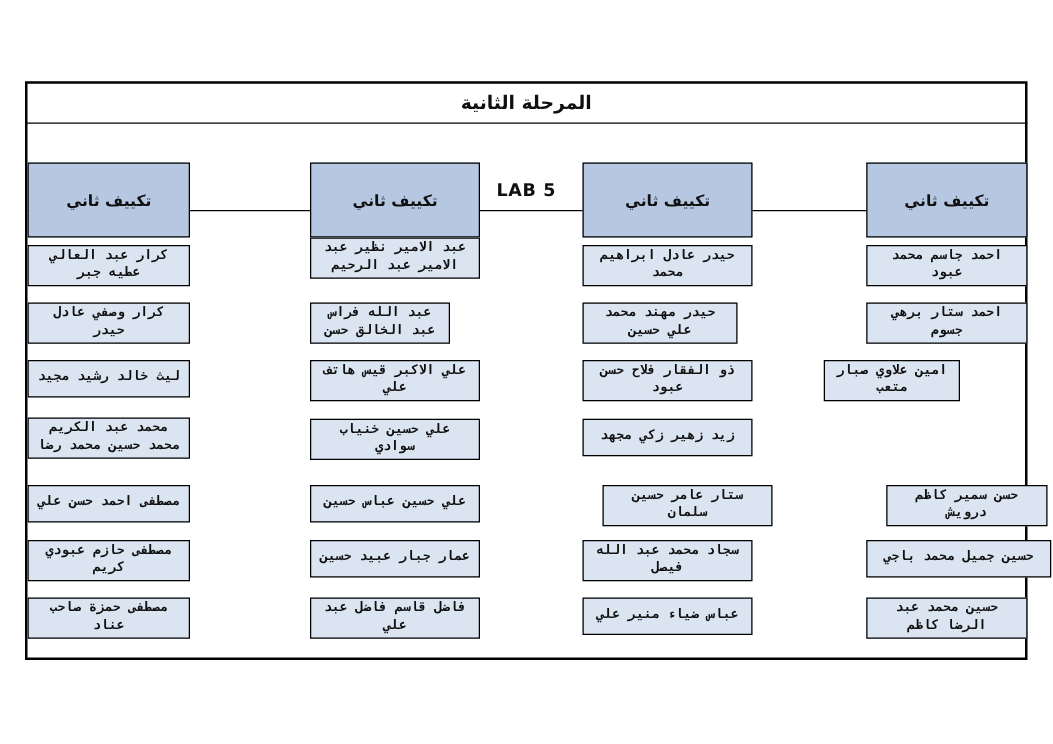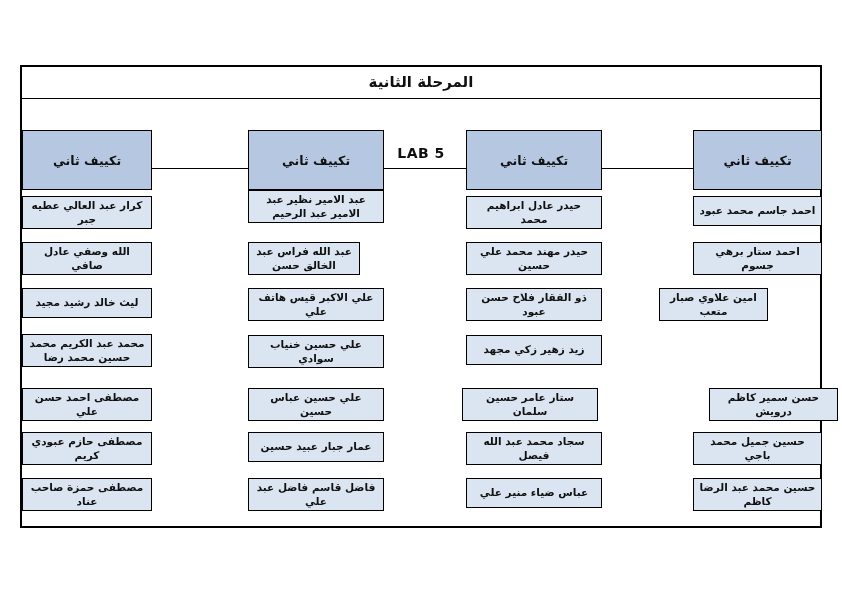--- a/index.html
+++ b/index.html
@@ -37,21 +37,21 @@
     position:absolute;height:60px;background:var(--header-fill);
     border:1px solid var(--line);box-sizing:border-box;
     display:flex;align-items:center;justify-content:center;
     font-weight:bold;font-size:12.5px;direction:rtl;text-align:center;
   }
   .name-box{
     position:absolute;min-height:30px;background:var(--name-fill);
     border:1px solid var(--line);box-sizing:border-box;
     display:flex;align-items:center;justify-content:center;
     font-weight:bold;font-size:10.5px;line-height:1.3;
-    direction:rtl;text-align:center;padding:2px 5px;
+    direction:rtl;text-align:center;padding:2px 5px;font-family:Liberation Mono, monospace;
   }
   
   .col-0.hdr-box,.col-0.name-box{border-width:1.5px;}
   
   .col-1.slot-0{top:190px !important;}
   .col-0.slot-3{top:334px !important;}
 </style>
 </head>
 <body>
 
@@ -59,43 +59,43 @@
   <div class="frame"></div>
   <div class="title-row">
     <span dir="rtl">المرحلة الثانية</span>
   </div>
   <div class="lab-row">
     <span>LAB 5</span>
   </div>
   <div class="columns-layer">
       <div class="hdr-box col-0" style="left: 22px; top: 130px; width: 130px;">تكييف ثاني</div>
       <div class="name-box col-0 slot-0" style="left: 22px; top: 196px; width: 130px;">كرار عبد العالي عطيه جبر</div>
-      <div class="name-box col-0 slot-1" style="left: 22px; top: 242px; width: 130px;">الله وصفي عادل صافي</div>
+      <div class="name-box col-0 slot-1" style="left: 22px; top: 242px; width: 130px;">كرار وصفي عادل حيدر</div>
       <div class="name-box col-0 slot-2" style="left: 22px; top: 288px; width: 130px;">ليث خالد رشيد مجيد</div>
       <div class="name-box col-0 slot-3" style="left: 22px; top: 335px; width: 130px;">محمد عبد الكريم محمد حسين محمد رضا</div>
       <div class="name-box col-0 slot-4" style="left: 22px; top: 388px; width: 130px;">مصطفى احمد حسن علي</div>
       <div class="name-box col-0 slot-5" style="left: 22px; top: 432px; width: 130px;">مصطفى حازم عبودي كريم</div>
       <div class="name-box col-0 slot-6" style="left: 22px; top: 478px; width: 130px;">مصطفى حمزة صاحب عناد</div>
       <div class="hdr-box col-1" style="left: 248px; top: 130px; width: 136px;">تكييف ثاني</div>
       <div class="name-box col-1 slot-0" style="left: 248px; top: 196px; width: 136px;">عبد الامير نظير عبد الامير عبد الرحيم</div>
       <div class="name-box col-1 slot-1" style="left: 248px; top: 242px; width: 112px;">عبد الله فراس عبد الخالق حسن</div>
       <div class="name-box col-1 slot-2" style="left: 248px; top: 288px; width: 136px;">علي الاكبر قيس هاتف علي</div>
       <div class="name-box col-1 slot-3" style="left: 248px; top: 335px; width: 136px;">علي حسين خنياب سوادي</div>
       <div class="name-box col-1 slot-4" style="left: 248px; top: 388px; width: 136px;">علي حسين عباس حسين</div>
       <div class="name-box col-1 slot-5" style="left: 248px; top: 432px; width: 136px;">عمار جبار عبيد حسين</div>
       <div class="name-box col-1 slot-6" style="left: 248px; top: 478px; width: 136px;">فاضل قاسم فاضل عبد علي</div>
       <div class="hdr-box col-2" style="left: 466px; top: 130px; width: 136px;">تكييف ثاني</div>
       <div class="name-box col-2 slot-0" style="left: 466px; top: 196px; width: 136px;">حيدر عادل ابراهيم محمد</div>
-      <div class="name-box col-2 slot-1" style="left: 466px; top: 242px; width: 136px;">حيدر مهند محمد علي حسين</div>
+      <div class="name-box col-2 slot-1" style="left: 466px; top: 242px; width: 124px;">حيدر مهند محمد علي حسين</div>
       <div class="name-box col-2 slot-2" style="left: 466px; top: 288px; width: 136px;">ذو الفقار فلاح حسن عبود</div>
       <div class="name-box col-2 slot-3" style="left: 466px; top: 335px; width: 136px;">زيد زهير زكي مجهد</div>
-      <div class="name-box col-2 slot-4" style="left: 462px; top: 388px; width: 136px;">ستار عامر حسين سلمان</div>
+      <div class="name-box col-2 slot-4" style="left: 482px; top: 388px; width: 136px;">ستار عامر حسين سلمان</div>
       <div class="name-box col-2 slot-5" style="left: 466px; top: 432px; width: 136px;">سجاد محمد عبد الله فيصل</div>
       <div class="name-box col-2 slot-6" style="left: 466px; top: 478px; width: 136px;">عباس ضياء منير علي</div>
       <div class="hdr-box col-3" style="left: 693px; top: 130px; width: 129px;">تكييف ثاني</div>
       <div class="name-box col-3 slot-0" style="left: 693px; top: 196px; width: 129px;">احمد جاسم محمد عبود</div>
       <div class="name-box col-3 slot-1" style="left: 693px; top: 242px; width: 129px;">احمد ستار برهي جسوم</div>
       <div class="name-box col-3 slot-2" style="left: 659px; top: 288px; width: 109px;">امين علاوي صبار متعب</div>
       <div class="name-box col-3 slot-4" style="left: 693px; top: 388px; width: 129px; margin-left: 16px;">حسن سمير كاظم درويش</div>
-      <div class="name-box col-3 slot-5" style="left: 693px; top: 432px; width: 129px;">حسين جميل محمد باجي</div>
+      <div class="name-box col-3 slot-5" style="left: 693px; top: 432px; width: 148px;">حسين جميل محمد باجي</div>
       <div class="name-box col-3 slot-6" style="left: 693px; top: 478px; width: 129px;">حسين محمد عبد الرضا كاظم</div>
     </div>
 </div>
 
 </body></html>

